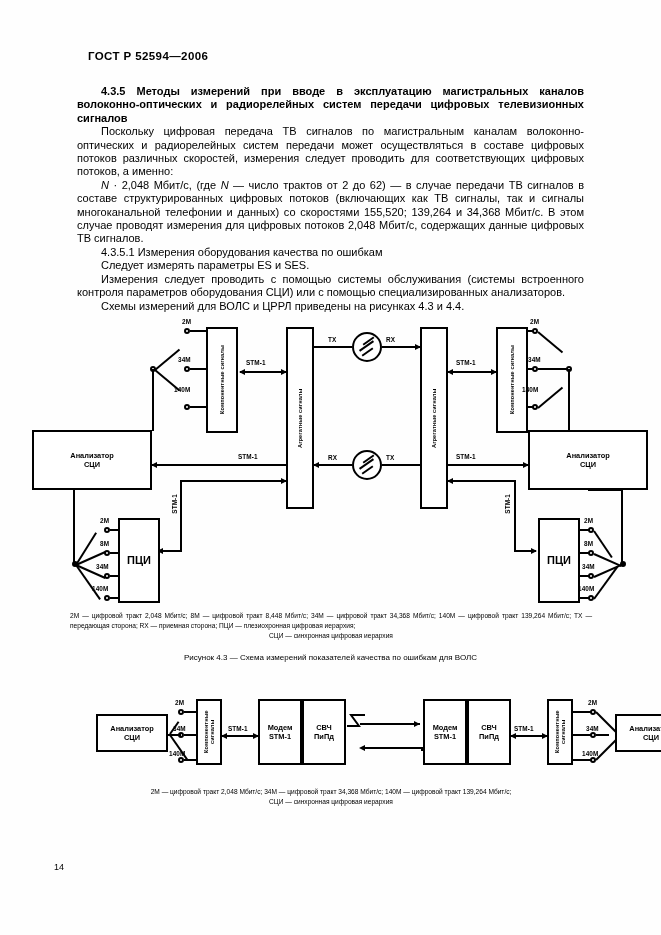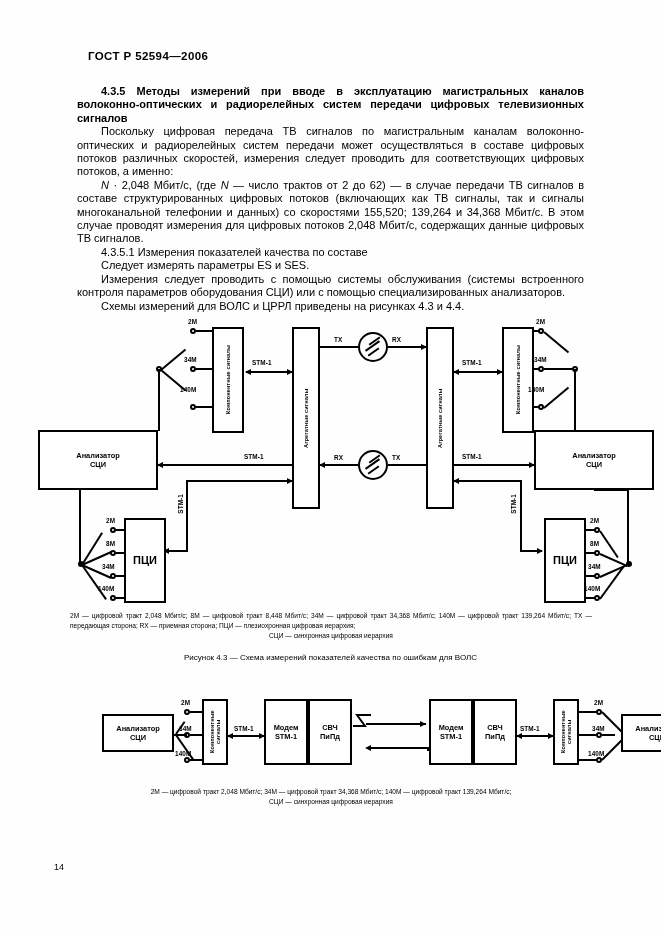--- a/index.html
+++ b/index.html
@@ -46,21 +46,21 @@
     font-weight: bold;
     text-indent: 24px;
     text-align: justify;
   }
   .p-ind { text-indent: 24px; }
   .ital { font-style: italic; }
 
   
   .figure {
     position: absolute;
-    left: 16px;
+    left: 10px;
     width: 536px;
   }
   .fig-canvas {
     position: relative;
     width: 661px;
   }
   .box {
     position: absolute;
     border: 2px solid #000;
     background: #fff;
@@ -175,21 +175,21 @@
 <body>
 
 <div class="page">
 
   <div class="header">ГОСТ Р 52594—2006</div>
 
   <div class="body-text">
     <p class="p-head">4.3.5 Методы измерений при вводе в эксплуатацию магистральных каналов волоконно-оптических и радиорелейных систем передачи цифровых телевизионных сигналов</p>
     <p class="p-ind">Поскольку цифровая передача ТВ сигналов по магистральным каналам волоконно-оптических и радиорелейных систем передачи может осуществляться в составе цифровых потоков различных скоростей, измерения следует проводить для соответствующих цифровых потоков, а именно:</p>
     <p class="p-ind"><span class="ital">N</span><span> · 2,048 Мбит/с, (где </span><span class="ital">N</span><span> — число трактов от 2 до 62) — в случае передачи ТВ сигналов в составе структурированных цифровых потоков (включающих как ТВ сигналы, так и сигналы многоканальной телефонии и данных) со скоростями 155,520; 139,264 и 34,368 Мбит/с. В этом случае проводят измерения для цифровых потоков 2,048 Мбит/с, содержащих данные цифровых ТВ сигналов.</span></p>
-    <p class="p-ind">4.3.5.1 Измерения показателей качества по составе</p>
+    <p class="p-ind">4.3.5.1 Измерения оборудования качества по ошибкам</p>
     <p class="p-ind">Следует измерять параметры ES и SES.</p>
     <p class="p-ind">Измерения следует проводить с помощью системы обслуживания (системы встроенного контроля параметров оборудования СЦИ) или с помощью специализированных анализаторов.</p>
     <p class="p-ind">Схемы измерений для ВОЛС и ЦРРЛ приведены на рисунках 4.3 и 4.4.</p>
   </div>
 
   <div class="figure" style="top:318px;">
     <div class="fig-canvas" style="height:290px;">
 
       <div class="box vert" style="left:196px; top:9px; width:32px; height:106px;">Компонентные сигналы</div>
 

